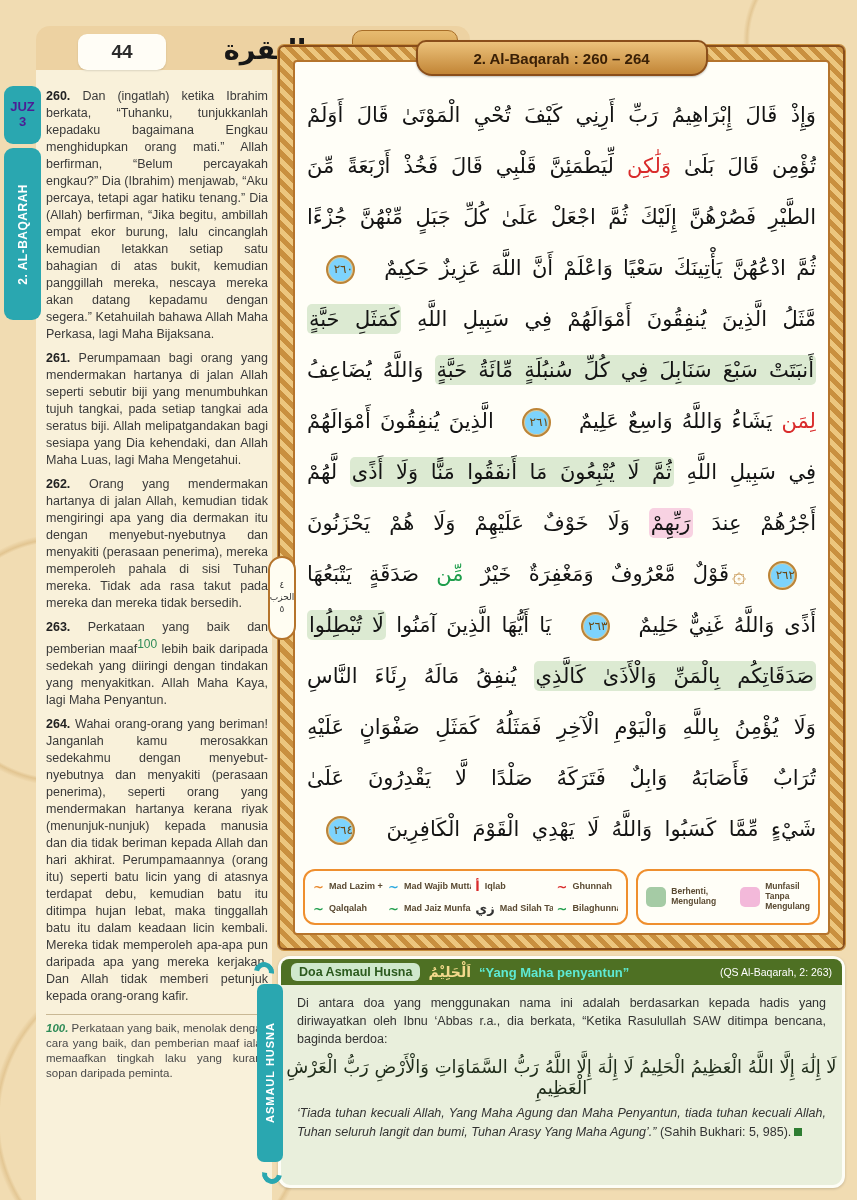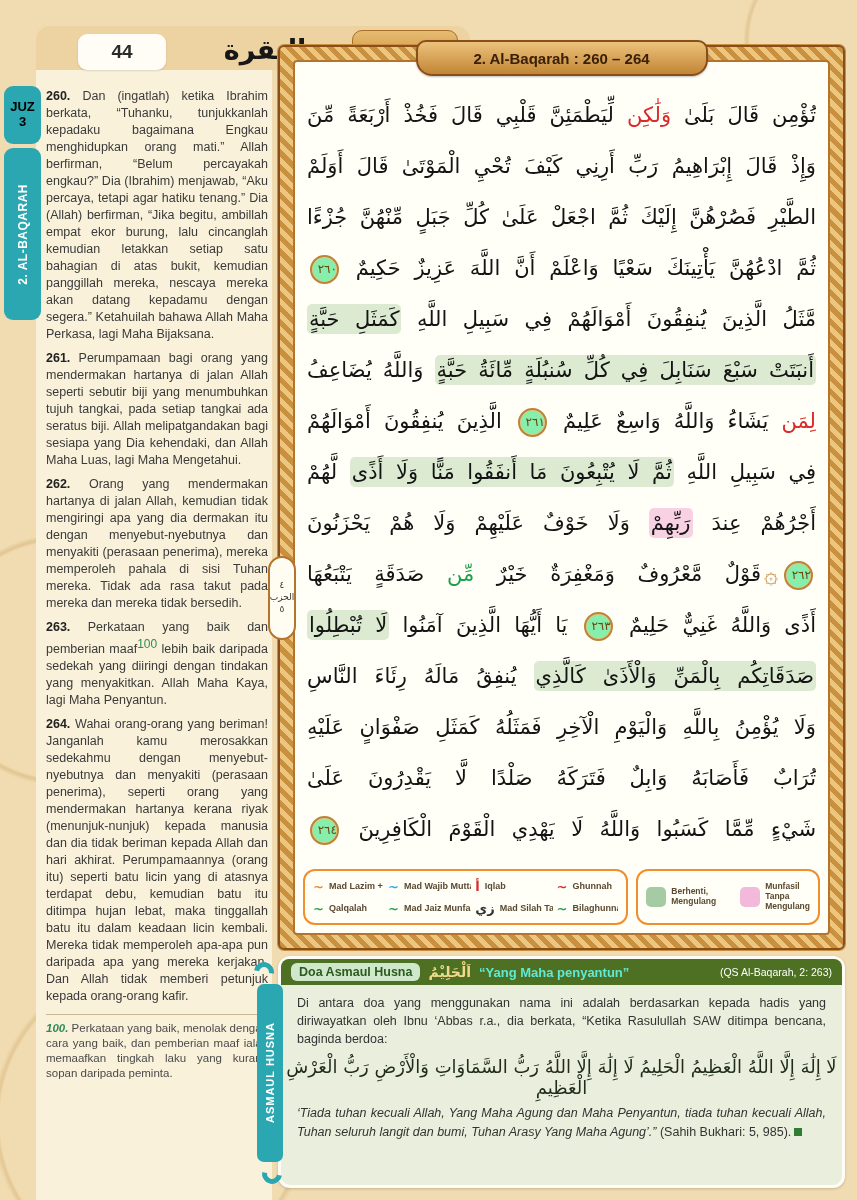--- a/index.html
+++ b/index.html
@@ -15,21 +15,21 @@
   
   .left-panel { position:absolute; left:36px; top:70px; width:236px; height:1130px; background:#f9f1da; }
 
   
   .top-strip { position:absolute; left:36px; top:26px; width:434px; height:44px; background:#edd2a2; border-radius:14px 14px 0 0; }
   .page-num { position:absolute; left:78px; top:34px; width:88px; height:36px; background:#fffdf6; border-radius:9px; display:flex; align-items:center; justify-content:center; font-size:19px; font-weight:bold; color:#2b2b2b; box-shadow:0 1px 2px rgba(0,0,0,.12); }
   .calligraphy { position:absolute; left:185px; top:28px; width:160px; height:42px; display:flex; align-items:center; justify-content:center; font-family:"DejaVu Sans",sans-serif; font-weight:bold; font-size:27px; color:#171717; }
   .juz-tab { position:absolute; left:352px; top:30px; width:106px; height:40px; background:linear-gradient(#e7bb70,#c78d3b); border:1px solid #a86e28; border-radius:10px 10px 0 0; display:flex; align-items:center; justify-content:center; font-size:15px; font-weight:bold; color:#3a2408; }
 
   
-  .tab-juz { position:absolute; left:4px; top:86px; width:37px; height:58px; background:#2aa7b0; border-radius:9px; color:#000000; font-weight:bold; font-size:13px; line-height:1.15; display:flex; flex-direction:column; align-items:center; justify-content:center; text-align:center; }
+  .tab-juz { position:absolute; left:4px; top:86px; width:37px; height:58px; background:#2aa7b0; border-radius:9px; color:#4c1d95; font-weight:bold; font-size:13px; line-height:1.15; display:flex; flex-direction:column; align-items:center; justify-content:center; text-align:center; }
   .tab-surah { position:absolute; left:4px; top:148px; width:37px; height:172px; background:#2aa7b0; border-radius:9px; display:flex; align-items:center; justify-content:center; }
   .tab-surah span { writing-mode:vertical-rl; transform:rotate(180deg); color:#fff; font-weight:bold; font-size:12px; letter-spacing:.5px; white-space:nowrap; }
 
   
   .trans-col { position:absolute; left:46px; top:88px; width:222px; color:#3a3a3a; font-size:12.5px; line-height:17px; text-align:justify; }
   .para { margin-bottom:7px; }
   .pnum { font-weight:bold; color:#222; }
   sup.fnref { color:#2e8b57; font-size:12px; }
   .fn-sep { border:none; border-top:1px solid #c9b894; margin:9px 0 6px; }
   .footnote { font-size:11.5px; line-height:15px; color:#4a4a4a; text-align:justify; }
@@ -40,21 +40,21 @@
     background:repeating-linear-gradient(45deg,#c9903f 0 5px,#ecc67e 5px 10px);
     border:2px solid #8a4e1a; border-radius:6px; box-shadow:0 0 0 1px #c9903f; }
   .quran-inner { position:absolute; left:13px; top:13px; right:13px; bottom:13px; background:#fffef7; border:2px solid #b5742c; border-radius:4px; }
   .quran-banner { position:absolute; left:50%; transform:translateX(-50%); top:-7px; width:292px; height:36px; background:linear-gradient(#ecc27b,#c28536); border:2px solid #8a4e1a; border-radius:10px 10px 16px 16px; display:flex; align-items:center; justify-content:center; font-size:15px; font-weight:bold; color:#3a2006; z-index:6; box-shadow:0 1px 2px rgba(0,0,0,.25); }
 
   .ar-text { position:absolute; left:12px; right:12px; top:28px; }
   .ar-line { direction:rtl; text-align:justify; text-align-last:justify; height:51px; line-height:51px; overflow:hidden; font-family:"DejaVu Sans",sans-serif; font-size:21px; color:#141414; }
   .hl-green { background:#dcead2; border-radius:5px; padding:3px 2px; }
   .hl-pink { background:#f8d2e2; border-radius:5px; padding:3px 2px; }
   .c-red { color:#d92b2b; } .c-green { color:#1f9e4c; }
-  .vmark { display:inline-block; width:29px; height:29px; line-height:25px; border:2px solid #bd8436; border-radius:50%; background:#86efac; color:#6b4712; font-size:12px; text-align:center; vertical-align:middle; margin:0 3px; box-shadow:0 0 0 1px #e6c68a inset; }
+  .vmark { display:inline-block; width:29px; height:29px; line-height:25px; border:2px solid #bd8436; border-radius:50%; background:#7dd3fc; color:#6b4712; font-size:12px; text-align:center; vertical-align:middle; margin:0 19px; box-shadow:0 0 0 1px #e6c68a inset; }
   .rosette { color:#bd8436; font-size:24px; vertical-align:middle; margin:0 3px; }
 
   
   .hizb { position:absolute; left:268px; top:556px; width:28px; height:84px; background:#fffdf2; border:2px solid #b5742c; border-radius:14px; z-index:7; display:flex; flex-direction:column; align-items:center; justify-content:center; font-family:"DejaVu Sans",sans-serif; font-size:9px; color:#333; line-height:1.3; }
 
   
   .legend-row { position:absolute; left:8px; right:8px; bottom:8px; height:56px; display:flex; gap:8px; }
   .legend-box { border:2px solid #ef8f2e; border-radius:12px; background:#fffef7; padding:4px 8px; }
   .legend-taj { flex:3.1; display:grid; grid-template-columns:1.15fr 1.35fr 1.25fr 1fr; grid-auto-rows:1fr; column-gap:4px; }
   .legend-stops { flex:1.55; display:flex; align-items:center; gap:24px; }
@@ -113,22 +113,22 @@
         <div class="para"><span class="pnum">264. </span>Wahai orang-orang yang beriman! Janganlah kamu merosakkan sedekahmu dengan menyebut-nyebutnya dan menyakiti (perasaan penerima), seperti orang yang mendermakan hartanya kerana riyak (menunjuk-nunjuk) kepada manusia dan dia tidak beriman kepada Allah dan hari akhirat. Perumpamaannya (orang itu) seperti batu licin yang di atasnya terdapat debu, kemudian batu itu ditimpa hujan lebat, maka tinggallah batu itu dalam keadaan licin kembali. Mereka tidak memperoleh apa-apa pun daripada apa yang mereka kerjakan. Dan Allah tidak memberi petunjuk kepada orang-orang kafir.</div>
       </div>
     <hr class="fn-sep">
     <div class="footnote"><span class="fn-num">100.</span><span> Perkataan yang baik, menolak dengan cara yang baik, dan pemberian maaf ialah memaafkan tingkah laku yang kurang sopan daripada peminta.</span></div>
   </div>
 
   <div class="quran-frame">
     <div class="quran-banner">2. Al-Baqarah : 260 – 264</div>
     <div class="quran-inner">
       <div class="ar-text" id="arlines">
+          <div class="ar-line"><span>وَإِذْ قَالَ إِبْرَاهِيمُ رَبِّ أَرِنِي كَيْفَ تُحْيِ الْمَوْتَىٰ قَالَ أَوَلَمْ</span></div>
           <div class="ar-line"><span>تُؤْمِن قَالَ بَلَىٰ </span><span class="c-red">وَلَٰكِن</span><span> لِّيَطْمَئِنَّ قَلْبِي قَالَ فَخُذْ أَرْبَعَةً مِّنَ</span></div>
-          <div class="ar-line"><span>وَإِذْ قَالَ إِبْرَاهِيمُ رَبِّ أَرِنِي كَيْفَ تُحْيِ الْمَوْتَىٰ قَالَ أَوَلَمْ</span></div>
           <div class="ar-line"><span>الطَّيْرِ فَصُرْهُنَّ إِلَيْكَ ثُمَّ اجْعَلْ عَلَىٰ كُلِّ جَبَلٍ مِّنْهُنَّ جُزْءًا</span></div>
           <div class="ar-line"><span>ثُمَّ ادْعُهُنَّ يَأْتِينَكَ سَعْيًا وَاعْلَمْ أَنَّ اللَّهَ عَزِيزٌ حَكِيمٌ </span><span class="vmark">٢٦٠</span></div>
           <div class="ar-line"><span>مَّثَلُ الَّذِينَ يُنفِقُونَ أَمْوَالَهُمْ فِي سَبِيلِ اللَّهِ </span><span class="hl-green">كَمَثَلِ حَبَّةٍ</span></div>
           <div class="ar-line"><span class="hl-green">أَنبَتَتْ سَبْعَ سَنَابِلَ فِي كُلِّ سُنبُلَةٍ مِّائَةُ حَبَّةٍ</span><span> وَاللَّهُ يُضَاعِفُ</span></div>
           <div class="ar-line"><span class="c-red">لِمَن</span><span> يَشَاءُ وَاللَّهُ وَاسِعٌ عَلِيمٌ </span><span class="vmark">٢٦١</span><span> الَّذِينَ يُنفِقُونَ أَمْوَالَهُمْ</span></div>
           <div class="ar-line"><span>فِي سَبِيلِ اللَّهِ </span><span class="hl-green">ثُمَّ لَا يُتْبِعُونَ مَا أَنفَقُوا مَنًّا وَلَا أَذًى</span><span> لَّهُمْ</span></div>
           <div class="ar-line"><span>أَجْرُهُمْ عِندَ </span><span class="hl-pink">رَبِّهِمْ</span><span> وَلَا خَوْفٌ عَلَيْهِمْ وَلَا هُمْ يَحْزَنُونَ</span></div>
           <div class="ar-line"><span class="vmark">٢٦٢</span><span class="rosette">۞</span><span>قَوْلٌ مَّعْرُوفٌ وَمَغْفِرَةٌ خَيْرٌ </span><span class="c-green">مِّن</span><span> صَدَقَةٍ يَتْبَعُهَا</span></div>
           <div class="ar-line"><span>أَذًى وَاللَّهُ غَنِيٌّ حَلِيمٌ </span><span class="vmark">٢٦٣</span><span> يَا أَيُّهَا الَّذِينَ آمَنُوا </span><span class="hl-green">لَا تُبْطِلُوا</span></div>
           <div class="ar-line"><span class="hl-green">صَدَقَاتِكُم بِالْمَنِّ وَالْأَذَىٰ كَالَّذِي</span><span> يُنفِقُ مَالَهُ رِئَاءَ النَّاسِ</span></div>

